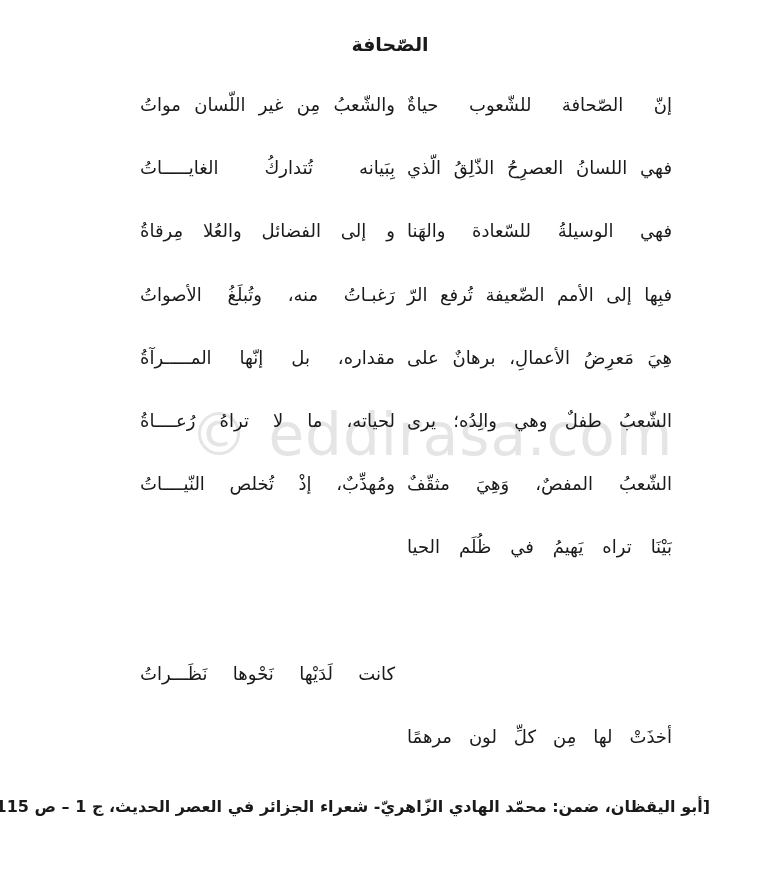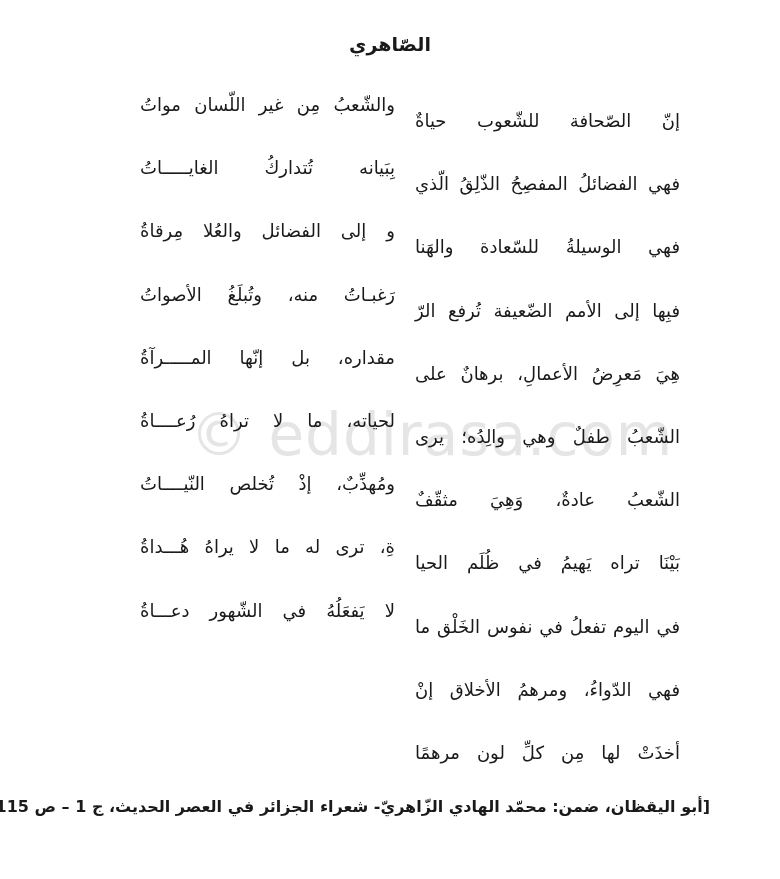--- a/index.html
+++ b/index.html
@@ -46,25 +46,24 @@
       align-items: flex-start;
     }
     .hemistich {
       font-size: 18px;
       line-height: 34px;
       white-space: nowrap;
       unicode-bidi: isolate;
     }
     .sadr {
       position: absolute;
-      right: 0;
+      right: 8px;
       width: 265px;
       text-align: justify;
       text-align-last: justify;
-      margin-top: 16px;
     }
     .ajuz {
       position: absolute;
       left: 0;
       width: 255px;
       text-align: justify;
       text-align-last: justify;
     }
     .source {
       position: absolute;
@@ -93,61 +92,58 @@
       direction: ltr;
     }
   </style>
 </head>
 <body>
 
 <div class="page">
 
   <div class="watermark">© eddirasa.com</div>
 
-  <div class="title">الصّاهري</div>
+  <div class="title">الصّحافة</div>
 
   <div class="poem">
     <div class="verse">
       <span class="hemistich sadr">إنّ الصّحافة للشّعوب حياةٌ</span>
       <span class="hemistich ajuz">والشّعبُ مِن غير اللّسان مواتُ</span>
     </div>
     <div class="verse">
-      <span class="hemistich sadr">فهي الفضائلُ المفصِحُ الذّلِقُ الّذي</span>
+      <span class="hemistich sadr">فهي اللسانُ العصرِحُ الذّلِقُ الّذي</span>
       <span class="hemistich ajuz">بِبَيانه تُتداركُ الغايـــــاتُ</span>
     </div>
     <div class="verse">
       <span class="hemistich ajuz">و إلى الفضائل والعُلا مِرقاةُ</span>
       <span class="hemistich sadr">فهي الوسيلةُ للسّعادة والهَنا</span>
     </div>
     <div class="verse">
       <span class="hemistich sadr">فبِها إلى الأمم الضّعيفة تُرفع الرّ</span>
       <span class="hemistich ajuz">رَغبـاتُ منه، وتُبلَغُ الأصواتُ</span>
     </div>
     <div class="verse">
       <span class="hemistich ajuz">مقداره، بل إنّها المـــــرآةُ</span>
       <span class="hemistich sadr">هِيَ مَعرِضُ الأعمالِ، برهانٌ على</span>
     </div>
     <div class="verse">
       <span class="hemistich sadr">الشّعبُ طفلٌ وهي والِدُه؛ يرى</span>
       <span class="hemistich ajuz">لحياته، ما لا تراهُ رُعــــاةُ</span>
     </div>
     <div class="verse">
-      <span class="hemistich sadr">الشّعبُ عادةٌ، وَهِيَ مثقّفٌ</span>
+      <span class="hemistich sadr">الشّعبُ المفصٌ، وَهِيَ مثقّفٌ</span>
       <span class="hemistich ajuz">ومُهذِّبٌ، إذْ تُخلص النّيــــاتُ</span>
     </div>
     <div class="verse">
       <span class="hemistich sadr">بَيْنَا تراه يَهيمُ في ظُلَم الحيا</span>
-      <span class="hemistich ajuz">ةِ، ترى له ما لا يراهُ هُـــداةُ</span>
     </div>
     <div class="verse">
-      <span class="hemistich sadr">في اليوم تفعلُ في نفوس الخَلْق ما</span>
-      <span class="hemistich ajuz">لا يَفعَلُهُ في الشّهور دعـــاةُ</span>
     </div>
     <div class="verse">
-      <span class="hemistich sadr">فهي الدّواءُ، ومرهمُ الأخلاق إنْ</span>
+      <span class="hemistich ajuz">كانت لَدَيْها نَحْوها نَظَـــراتُ</span>
     </div>
     <div class="verse">
       <span class="hemistich sadr">أخذَتْ لها مِن كلِّ لون مرهمًا</span>
     </div>
   </div>
 
   <div class="source">[أبو اليقظان، ضمن: محمّد الهادي الزّاهريّ- شعراء الجزائر في العصر الحديث، ج 1 – ص 115]</div>
 
 </div>
 

